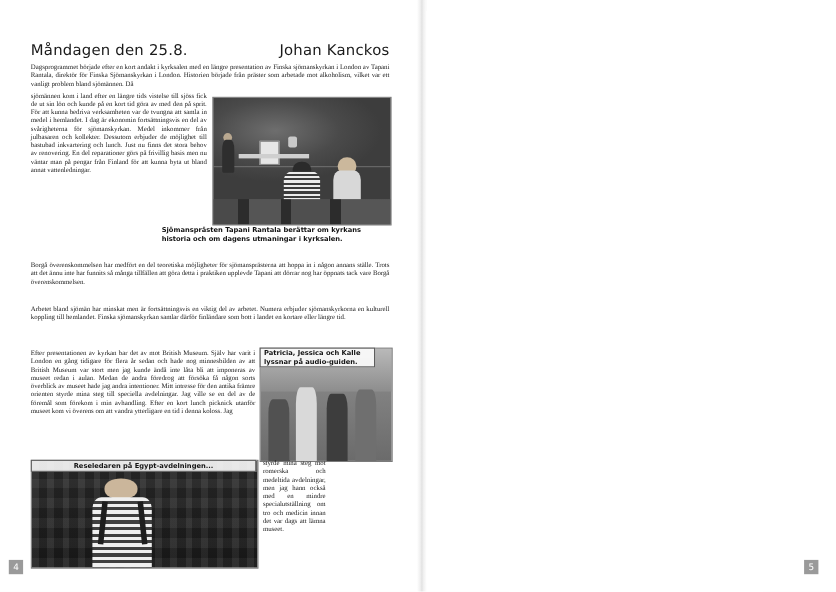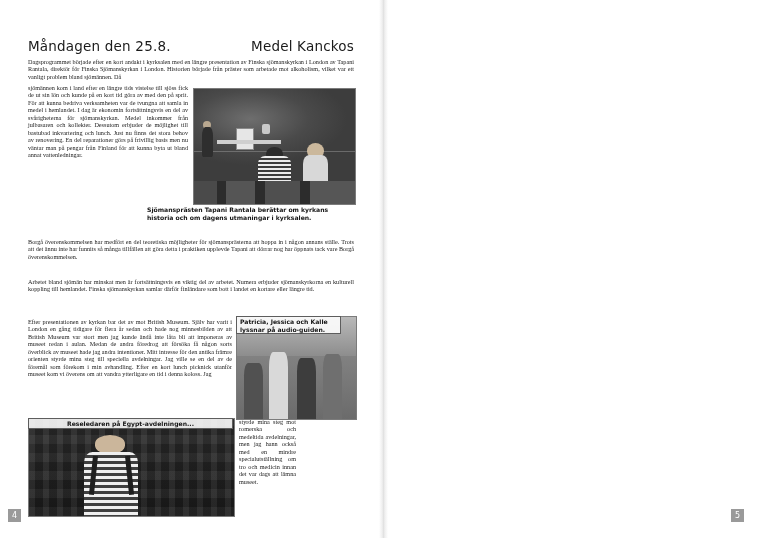--- a/index.html
+++ b/index.html
@@ -236,21 +236,21 @@
 
 <div class="page-scan">
 
   <div class="scan-band-top"></div>
   <div class="scan-band-bottom"></div>
 
   <div class="page page-left">
 
     <div class="head-row">
       <div class="head-date">Måndagen den 25.8.</div>
-      <div class="head-author">Medel Kanckos</div>
+      <div class="head-author">Johan Kanckos</div>
     </div>
 
     <div class="l-lead body-text">Dagsprogrammet började efter en kort andakt i kyrksalen med en längre presentation av Finska sjömanskyrkan i London av Tapani Rantala, direktör för Finska Sjömanskyrkan i London. Historien började från präster som arbetade mot alkoholism, vilket var ett vanligt problem bland sjömännen. Då</div>
 
     <div class="l-col-wrapcol body-text">sjömännen kom i land efter en längre tids vistelse till sjöss fick de ut sin lön och kunde på en kort tid göra av med den på sprit. För att kunna bedriva verksamheten var de tvungna att samla in medel i hemlandet. I dag är ekonomin fortsättningsvis en del av svårigheterna för sjömanskyrkan. Medel inkommer från julbasaren och kollekter. Dessutom erbjuder de möjlighet till bastubad inkvartering och lunch. Just nu finns det stora behov av renovering. En del reparationer görs på frivillig basis men nu väntar man på pengar från Finland för att kunna byta ut bland annat vattenledningar.</div>
 
     <div class="photo ph-hall" style="left:193px; top:88px; width:161px; height:115px;">
       <div class="banner"></div>
       <div class="lamp"></div>
       <div class="tbl"></div>

